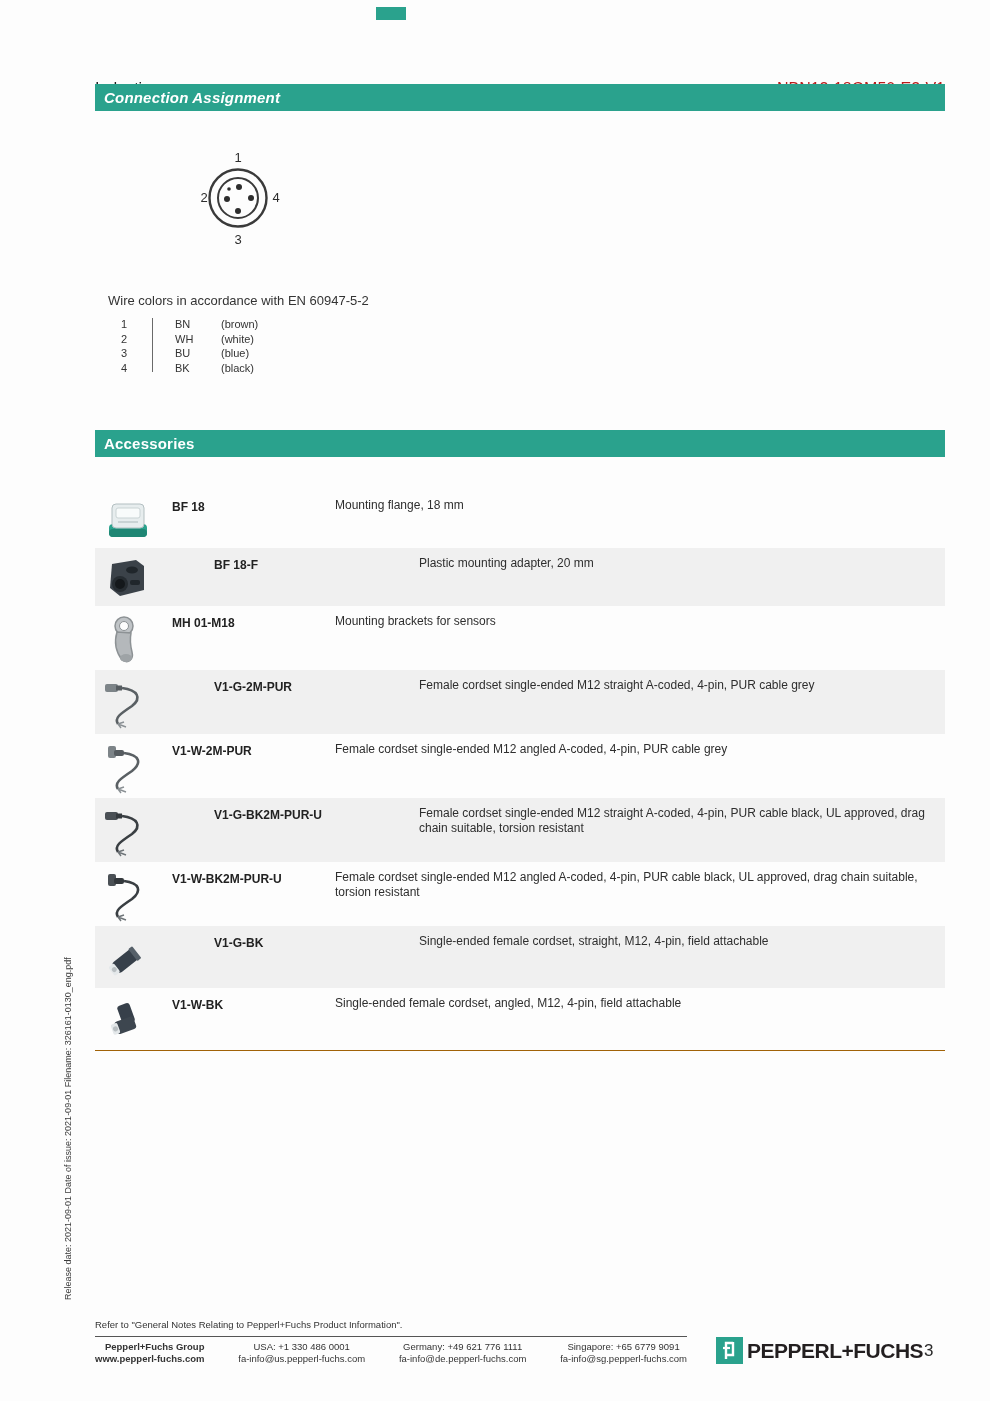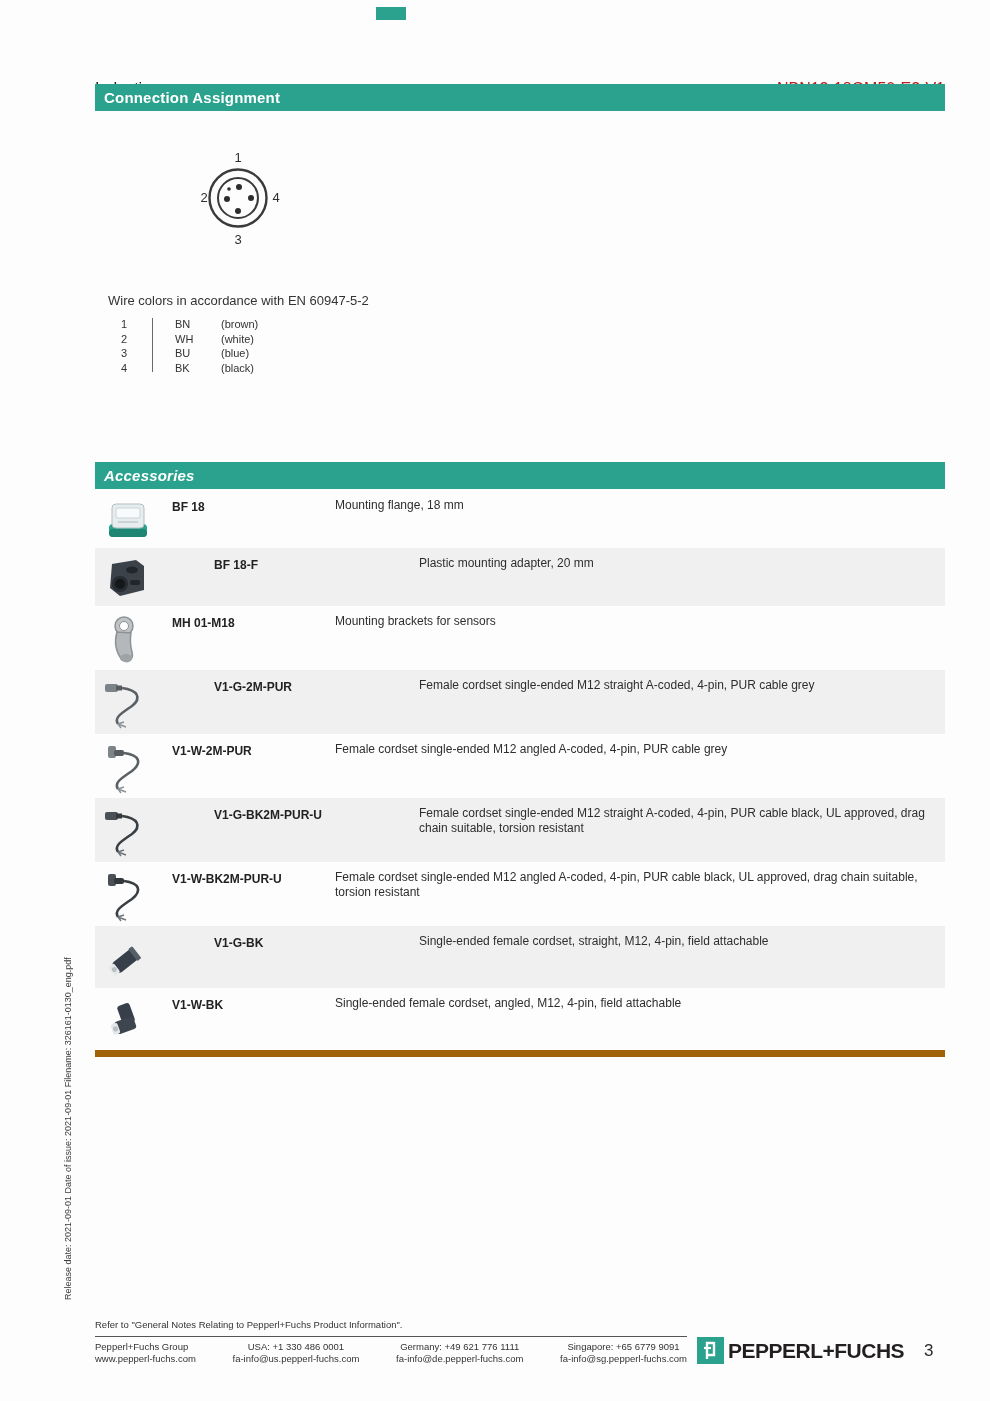--- a/index.html
+++ b/index.html
@@ -7,45 +7,45 @@
     position:relative;width:990px;height:1401px;background:#fdfdfd;
     font-family:"Liberation Sans","DejaVu Sans",sans-serif;color:#2b2b2b;
     overflow:hidden;margin:0 auto;
   }
   .top-mark{position:absolute;left:376px;top:7px;width:30px;height:13px;background:#2aa28d;}
   .header-row{position:absolute;left:95px;top:44px;width:850px;display:flex;justify-content:space-between;align-items:baseline;}
   .header-left{font-size:16px;color:#1d1d1d;margin-top:36px;}
   .header-right{font-size:16px;color:#b91c1c;}
   .band{position:absolute;left:95px;width:850px;height:27px;background:#2aa28d;color:#ffffff;
         font-size:15px;font-weight:bold;line-height:27px;padding-left:9px;box-sizing:border-box;letter-spacing:.2px;}
-  .band.connection{top:84px;}
-  .band.accessories{top:462px;font-style:italic;}
+  .band.connection{top:84px;font-style:italic;}
+  .band.accessories{top:430px;}
   .connector-wrap{position:absolute;left:158px;top:142px;width:160px;height:112px;}
   .wire-note{position:absolute;left:108px;top:293px;font-size:13px;color:#333;text-align:right;}
   .wire-table{position:absolute;left:118px;top:317px;width:220px;font-size:11px;color:#333;}
   .wire-table::before{content:"";position:absolute;left:34px;top:1px;bottom:3px;width:1px;background:#6a6a6a;}
   .wire-row{display:grid;grid-template-columns:28px 29px 46px auto;line-height:14.5px;}
   .wire-num{padding-left:3px;}
-  .acc-table{position:absolute;left:95px;top:490px;width:850px;border-bottom:7px solid #a16207;}
+  .acc-table{position:absolute;left:95px;top:490px;width:850px;border-bottom:1px solid #a16207;}
   .acc-row{display:grid;grid-template-columns:77px 163px 1fr;min-height:56px;box-sizing:border-box;padding-top:8px;}
   .acc-row.alt{background:#f0f0f0;gap:42px;}
   .acc-img{padding-left:7px;}
   .acc-model{font-size:12px;font-weight:bold;color:#222;padding-top:2px;}
   .acc-desc{font-size:12px;color:#2e2e2e;line-height:15px;padding-right:8px;}
   .vertical-note{
     position:absolute;left:63px;top:910px;height:390px;
     writing-mode:vertical-rl;transform:rotate(180deg);
     font-size:9px;color:#3a3a3a;white-space:nowrap;
   }
   .footer-note{position:absolute;left:95px;top:1319px;font-size:9.5px;color:#333;}
   .footer-rule{position:absolute;left:95px;top:1336px;width:592px;height:1px;background:#555;}
   .footer-cols{position:absolute;left:95px;top:1341px;width:592px;display:flex;justify-content:space-between;font-size:9.5px;line-height:11.5px;color:#333;}
   .footer-col{text-align:center;}
-  .footer-col:first-child{text-align:left;}
-  .logo{position:absolute;left:697px;top:1337px;display:flex;align-items:center;}
+  .footer-col:first-child{text-align:right;font-weight:bold;}
+  .logo{position:absolute;left:716px;top:1337px;display:flex;align-items:center;}
   .logo-icon{width:27px;height:27px;background:#2aa28d;display:block;}
   .logo-text{font-size:21px;font-weight:bold;color:#231f20;letter-spacing:-0.5px;margin-left:4px;}
   .page-num{position:absolute;left:924px;top:1341px;font-size:17px;color:#2b2b2b;}
   svg text{font-family:"Liberation Sans","DejaVu Sans",sans-serif;}
 </style>
 </head>
 <body>
 
 <div class="page">
 

